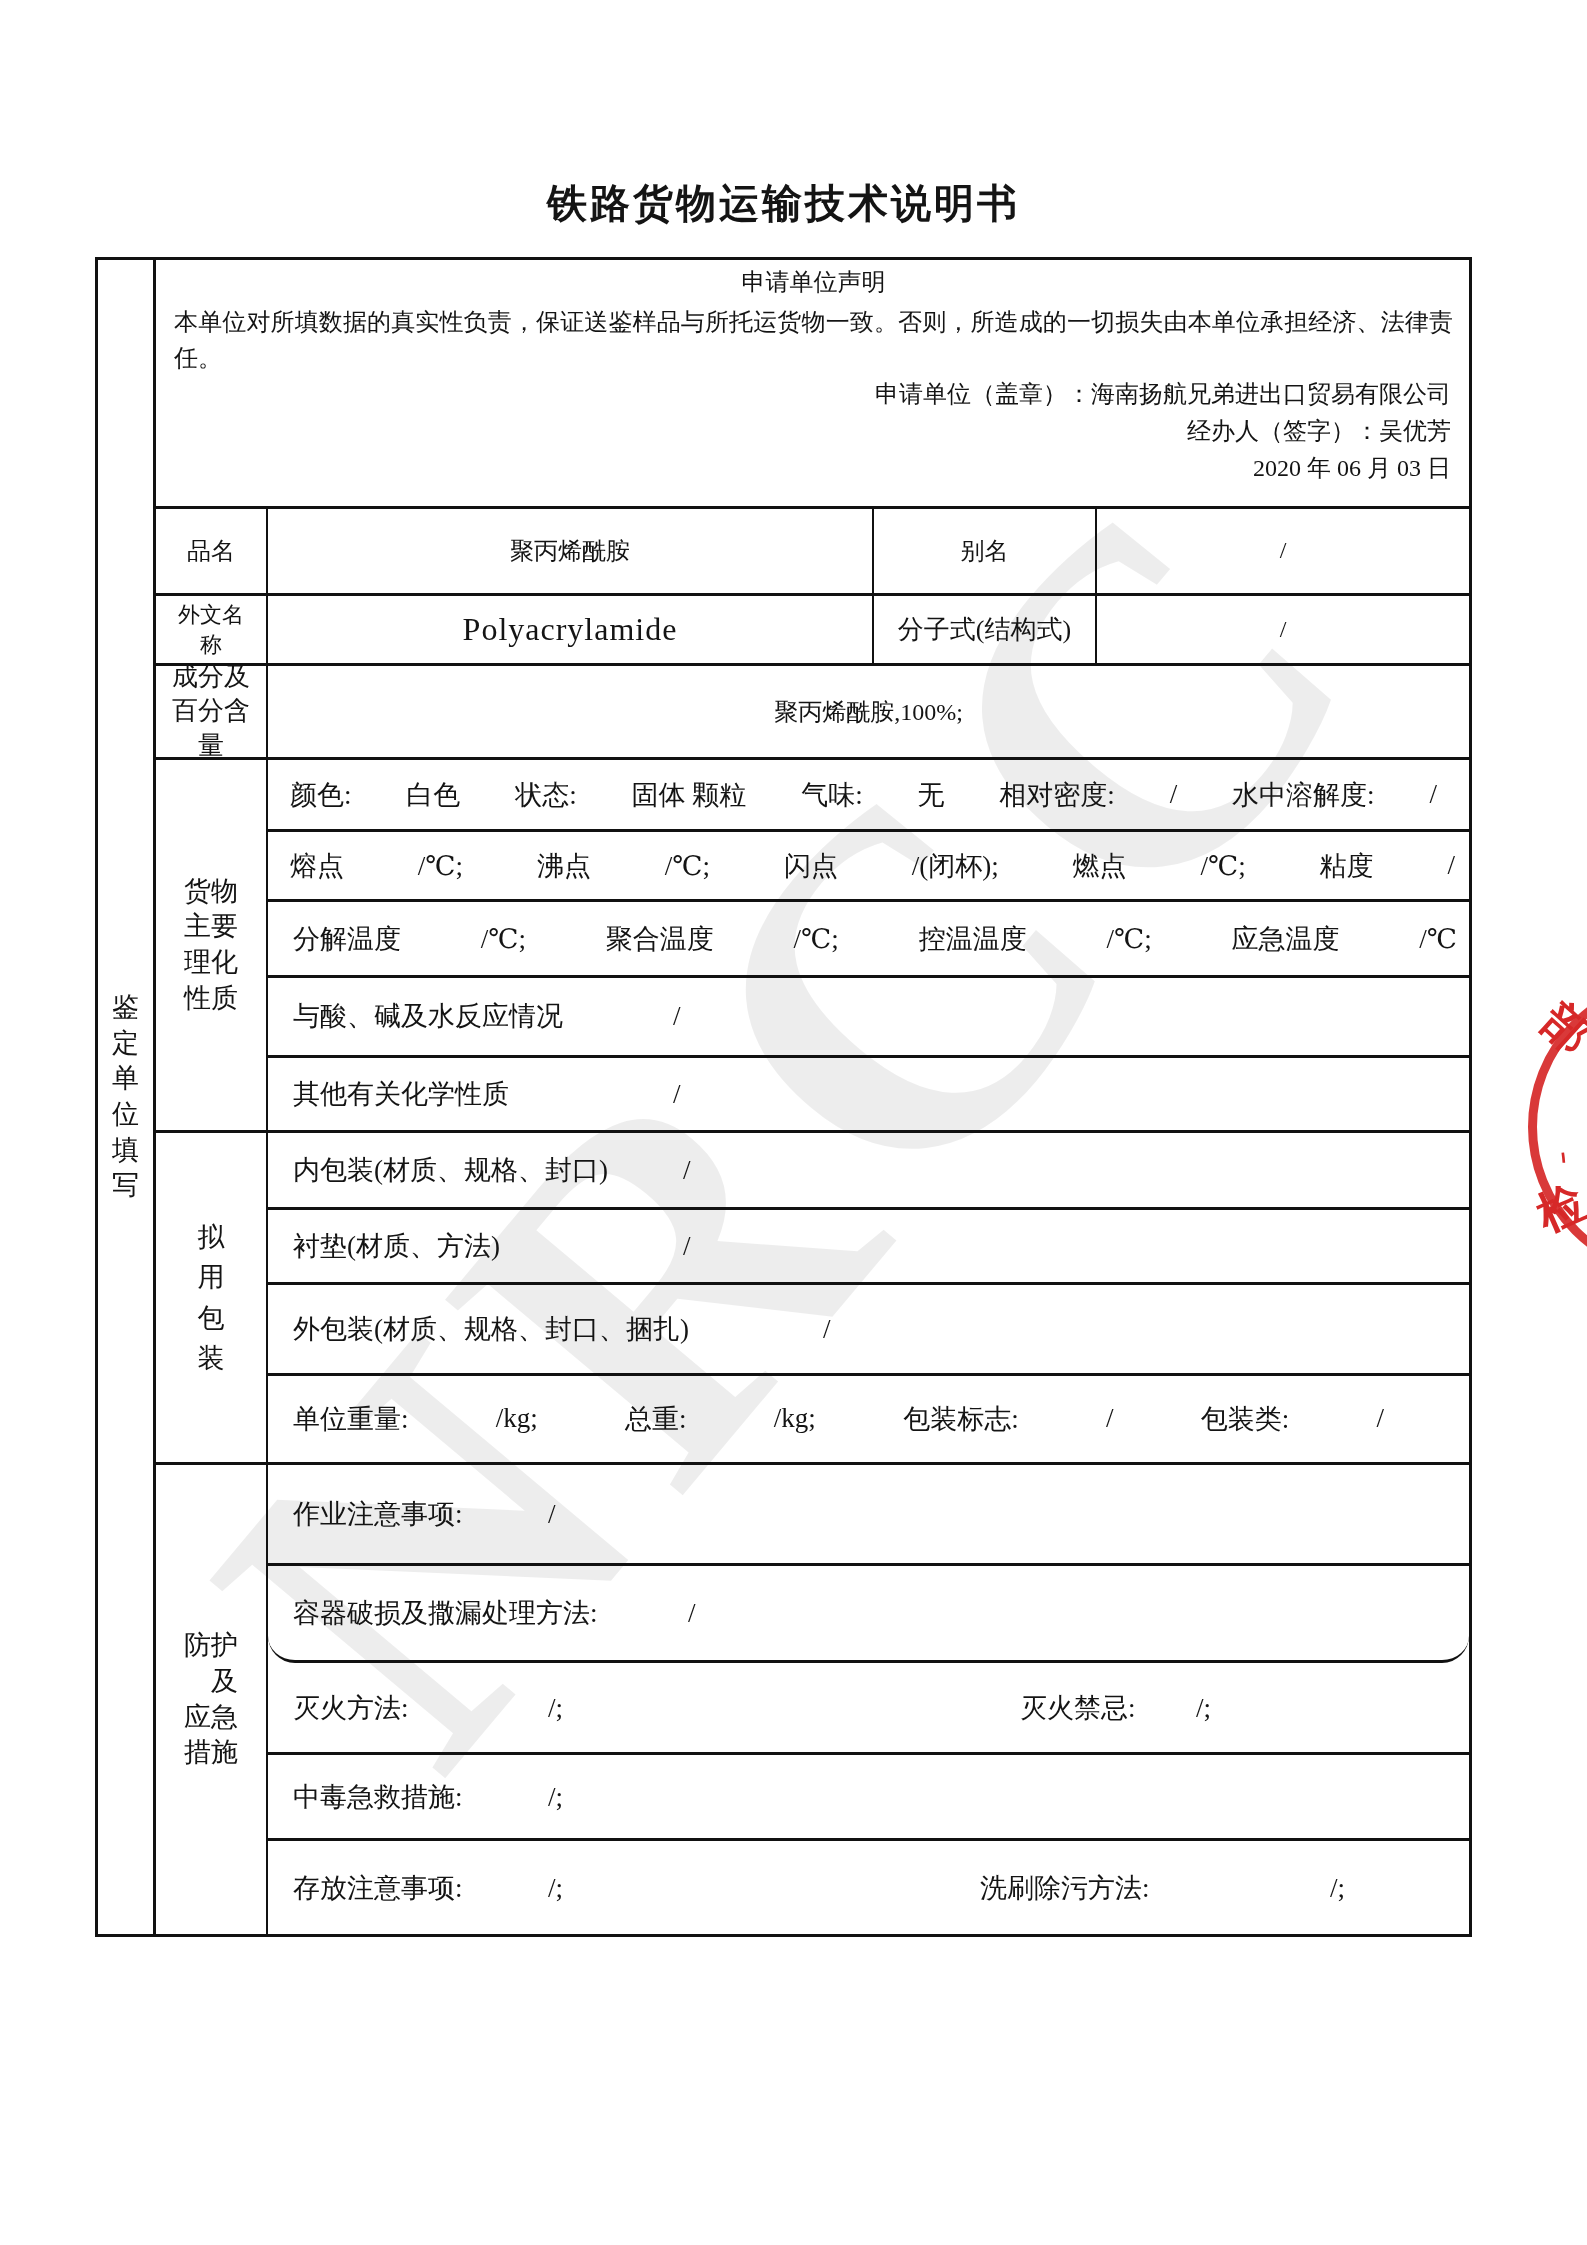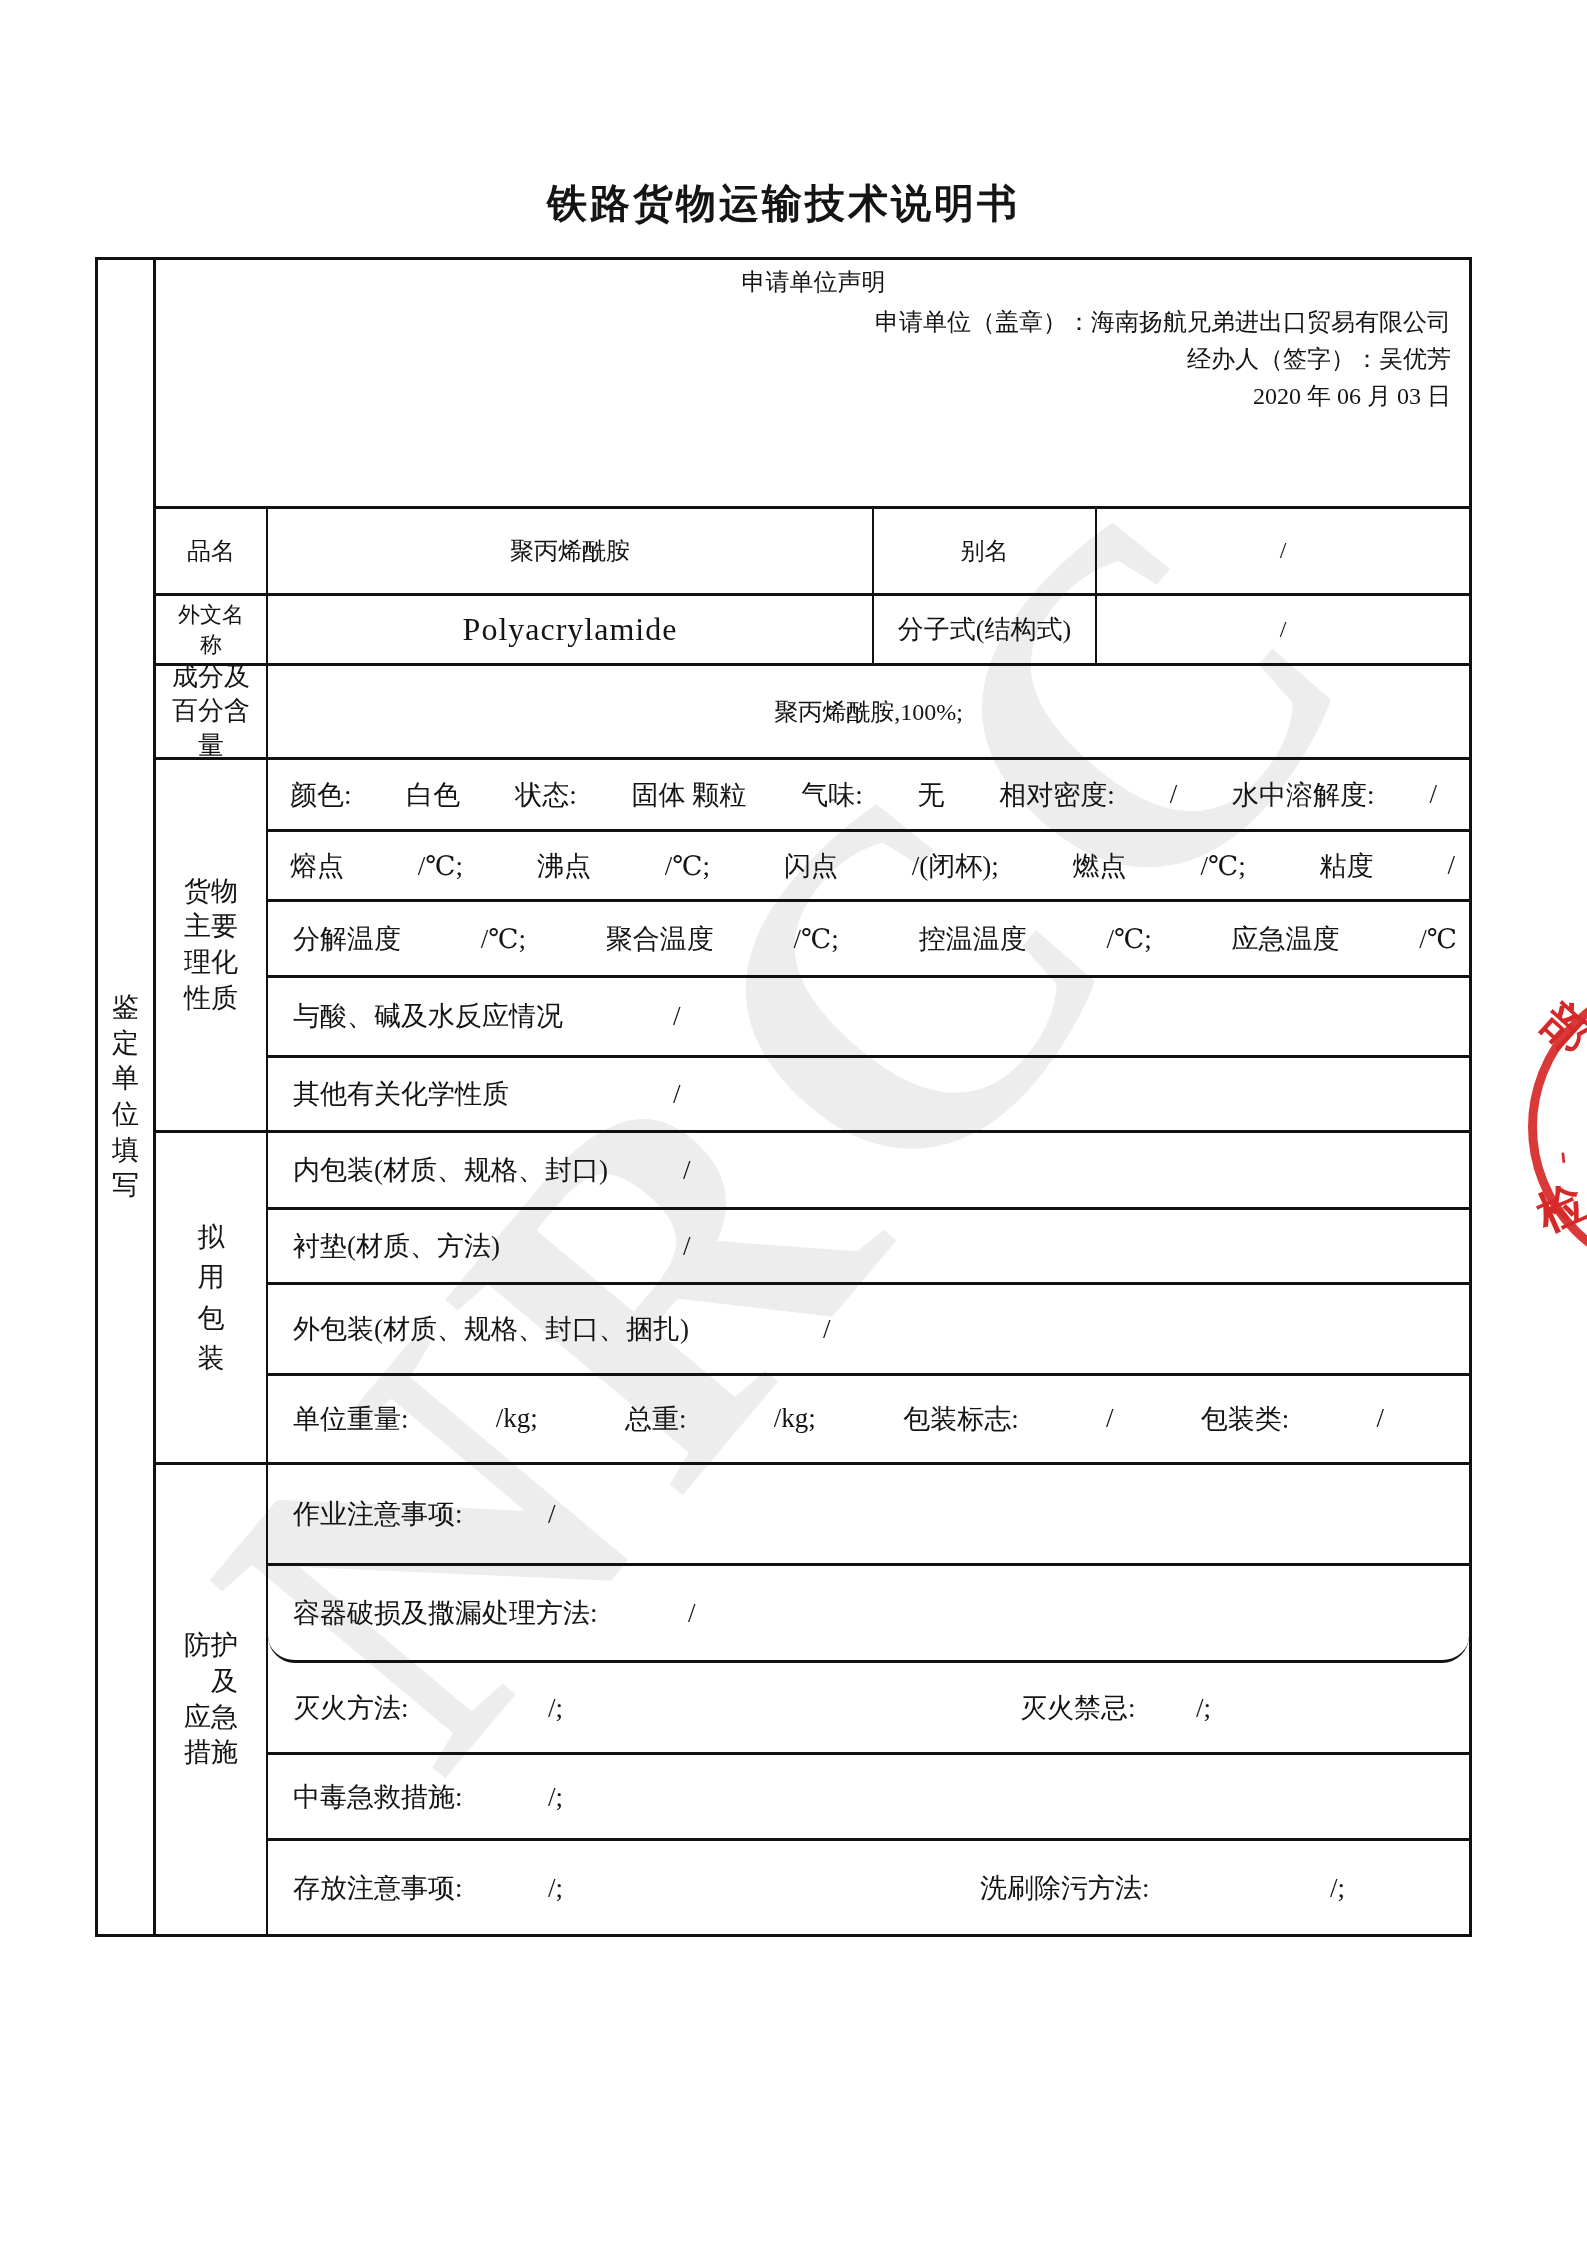--- a/index.html
+++ b/index.html
@@ -94,20 +94,21 @@
 单
 位
 填
 写</span>
     </div>
 
     <div class="col-main">
 
       <div class="row decl" style="height:270px;">
         <div class="decl-head">申请单位声明</div>
+        <div class="decl-body">本单位对所填数据的真实性负责，保证送鉴样品与所托运货物一致。否则，所造成的一切损失由本单位承担经济、法律责任。</div>
         <div class="decl-right">申请单位（盖章）：海南扬航兄弟进出口贸易有限公司</div>
         <div class="decl-right">经办人（签字）：吴优芳</div>
         <div class="decl-right">2020 年 06 月 03 日</div>
       </div>
 
       <div class="row grid" style="height:95px;">
         <div class="cell" style="width:112px;">品名</div>
         <div class="cell" style="width:606px;">聚丙烯酰胺</div>
         <div class="cell" style="width:223px;">别名</div>
         <div class="cell nobr" style="flex:1;">/</div>

